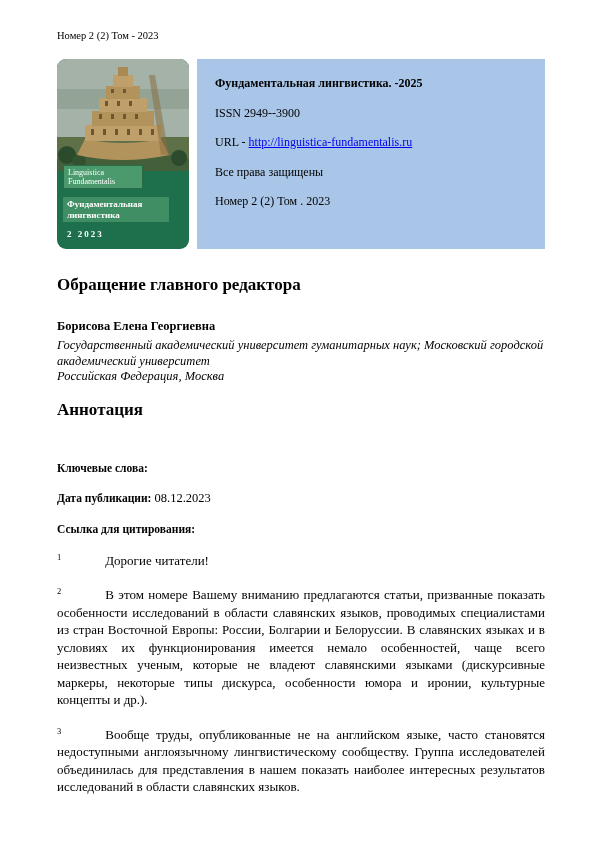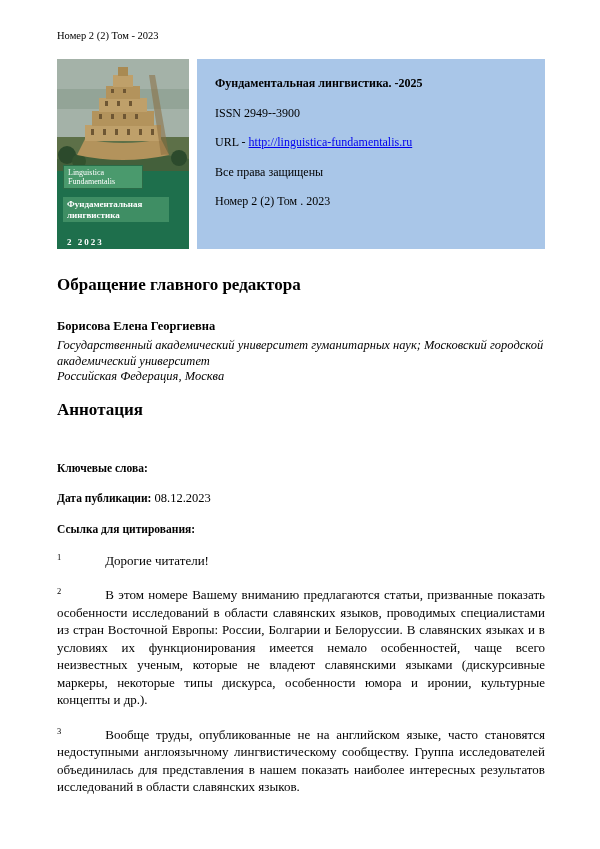--- a/index.html
+++ b/index.html
@@ -3,47 +3,47 @@
 <meta charset="utf-8">
 <style>
   * { margin: 0; padding: 0; box-sizing: border-box; }
   html, body {
     width: 600px; height: 849px;
     background: #ffffff;
     color: #000;
     font-family: "Liberation Serif", serif;
     overflow: hidden;
   }
-  .page { padding: 30px 55px 0 57px; }
+  .page { padding: 22px 55px 0 57px; margin-top: 8px; }
 
   .top-ref { font-size: 10.5px; margin-bottom: 18px; }
 
   
   .header-block { display: flex; height: 190px; margin-bottom: 26px; }
 
   .cover {
     width: 132px; height: 190px; flex: none;
-    position: relative; background: #1e6f4c; overflow: hidden;
+    position: relative; background: #1e6f4c; overflow: hidden; border-radius: 9px;
   }
   .cover svg { display: block; }
   .cover-latin {
     position: absolute; top: 106px; left: 6px;
     width: 80px; padding: 2px 4px;
     background: #4a9a6d; border: 1px solid #2a6b47;
     color: #fff; font-size: 8px; line-height: 9px;
     font-family: "Liberation Serif", serif;
   }
   .cover-cyr {
     position: absolute; top: 138px; left: 6px;
     width: 106px; padding: 2px 4px;
     background: #3f8e64;
     color: #fff; font-size: 9px; line-height: 10.5px; font-weight: bold;
   }
   .cover-issue {
-    position: absolute; top: 178px; left: 10px;
+    position: absolute; top: 170px; left: 10px;
     color: #fff; font-size: 9px; font-weight: bold; letter-spacing: 2px;
   }
 
   .info-box {
     flex: 1; margin-left: 8px;
     background: #a9c6e8;
     padding: 17px 18px;
     font-size: 12px;
   }
   .info-line { margin-bottom: 14.5px; }

